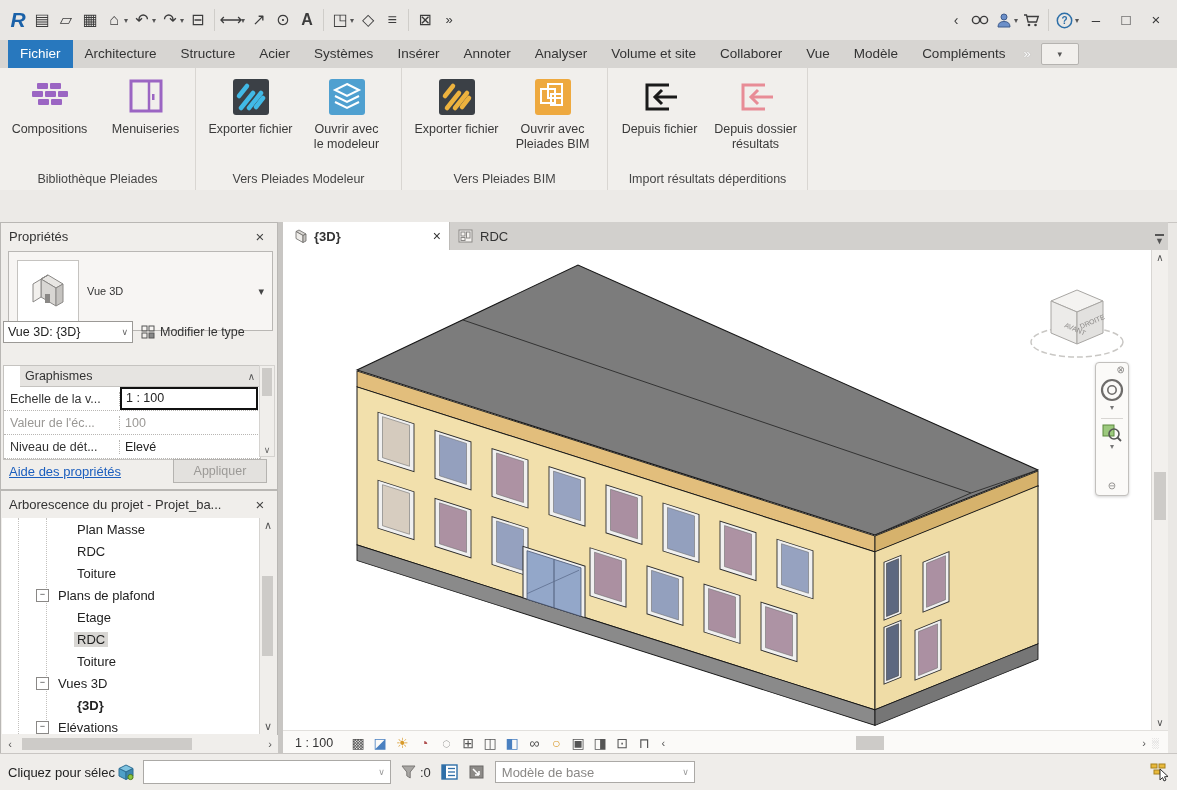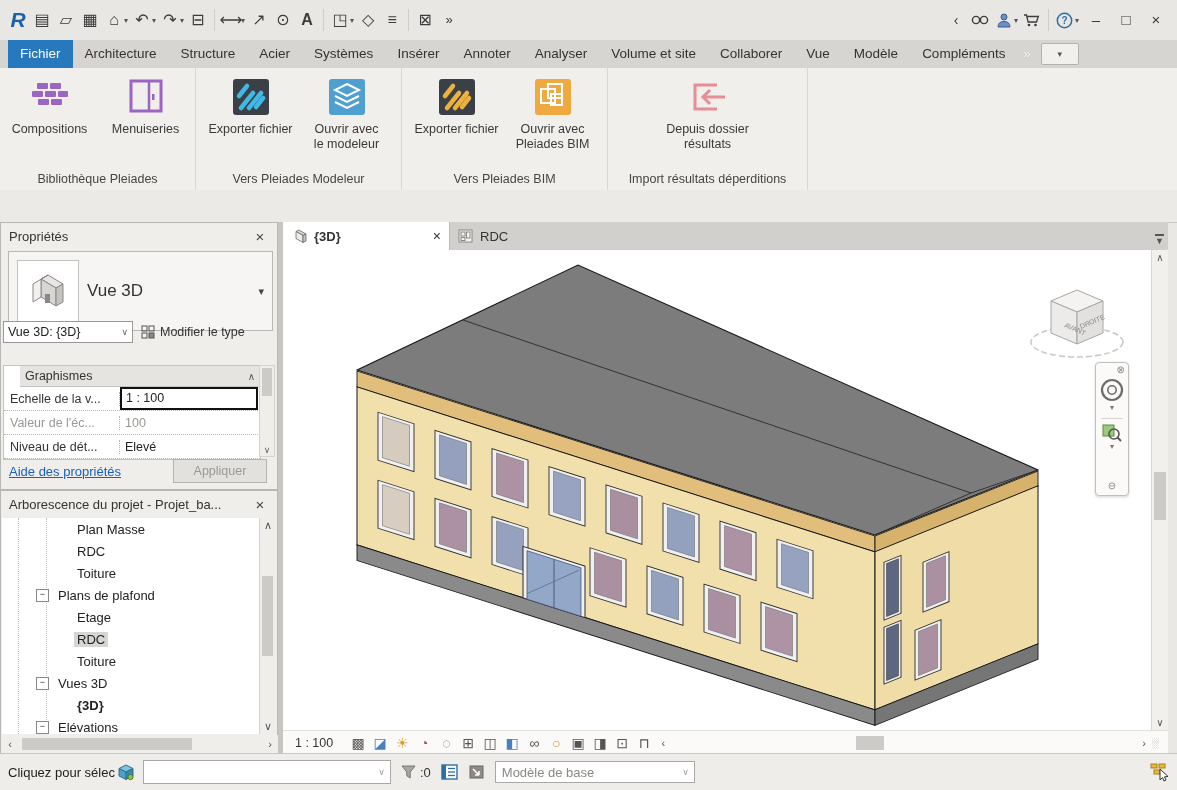--- a/index.html
+++ b/index.html
@@ -30,21 +30,21 @@
   .rpanel-title{position:absolute;bottom:1px;left:0;width:100%;text-align:center;font-size:12.5px;color:#454545;padding:3px 0;}
   
   #optionsbar{left:0;top:190px;width:1177px;height:32px;background:#ECEAE7;border-bottom:1px solid #C9C6C3;}
   
   .lpanel{background:#F0EEEB;border:1px solid #B9B7B4;box-sizing:border-box;}
   .lpanel-header{height:26px;display:flex;align-items:center;padding:0 8px;font-size:13px;color:#333;}
   .lpanel-close{margin-left:auto;font-size:15px;color:#444;width:18px;text-align:center;}
   #props{left:0;top:222px;width:278px;height:268px;}
   #type-selector{position:absolute;left:7px;top:28px;width:263px;height:78px;background:#F7F5F3;border:1px solid #B9B7B4;display:flex;align-items:center;}
   #type-thumb{width:60px;height:60px;margin:8px;background:#FFFFFF;border:1px solid #C5C3C0;display:flex;align-items:center;justify-content:center;}
-  #type-label{font-size:17px;color:#333;}
+  #type-label{font-size:11px;color:#333;}
   #type-caret{margin-left:auto;margin-right:8px;color:#444;font-size:11px;}
   #inst-row{position:absolute;left:0;top:96px;width:278px;height:26px;display:flex;align-items:center;}
   #inst-combo{width:130px;height:22px;margin-left:2px;background:#fff;border:1px solid #9B9996;display:flex;align-items:center;font-size:12.5px;color:#222;padding:0 4px;box-sizing:border-box;}
   #inst-combo .cmb-caret{margin-left:auto;font-size:9px;color:#666;}
   #modify-type{display:flex;align-items:center;gap:4px;margin-left:8px;font-size:12.5px;color:#333;}
   #prop-grid{position:absolute;left:2px;top:142px;width:256px;background:#fff;border:1px solid #C5C3C0;}
   .pg-header{height:20px;background:#E6E4E1;display:flex;align-items:center;font-size:12.5px;color:#333;padding:0 5px;border-bottom:1px solid #C5C3C0;margin-left:16px;}
   .pg-header .chev{margin-left:auto;font-size:10px;color:#555;}
   .pg-row{height:23px;display:flex;align-items:center;border-bottom:1px dotted #B8B6B3;font-size:12.5px;}
   .pg-label{width:116px;padding-left:6px;color:#333;border-right:1px dotted #B8B6B3;box-sizing:border-box;white-space:nowrap;overflow:hidden;}
@@ -298,20 +298,30 @@
         </div>
       </div>
       <div class="rpanel-title">Vers Pleiades BIM</div>
     </div>
 
     <div class="rpanel" style="width:200px">
       <div class="rpanel-buttons">
         <div class="rbtn">
           <span class="rbtn-icon">
             <svg width="42" height="42" viewBox="0 0 42 42">
+              <path d="M30,9 H8 V33 H30" fill="none" stroke="#1A1A1A" stroke-width="3"></path>
+                <line x1="38" y1="21" x2="16" y2="21" stroke="#1A1A1A" stroke-width="3"></line>
+                <polyline points="23,14 16,21 23,28" fill="none" stroke="#1A1A1A" stroke-width="3"></polyline>
+            </svg>
+          </span>
+          <span class="rbtn-label">Depuis fichier</span>
+        </div>
+        <div class="rbtn">
+          <span class="rbtn-icon">
+            <svg width="42" height="42" viewBox="0 0 42 42">
               <path d="M30,9 H8 V33 H30" fill="none" stroke="#E88C96" stroke-width="3"></path>
                 <line x1="38" y1="21" x2="16" y2="21" stroke="#E88C96" stroke-width="3"></line>
                 <polyline points="23,14 16,21 23,28" fill="none" stroke="#E88C96" stroke-width="3"></polyline>
             </svg>
           </span>
           <span class="rbtn-label">Depuis dossier
 résultats</span>
         </div>
       </div>
       <div class="rpanel-title">Import résultats déperditions</div>

